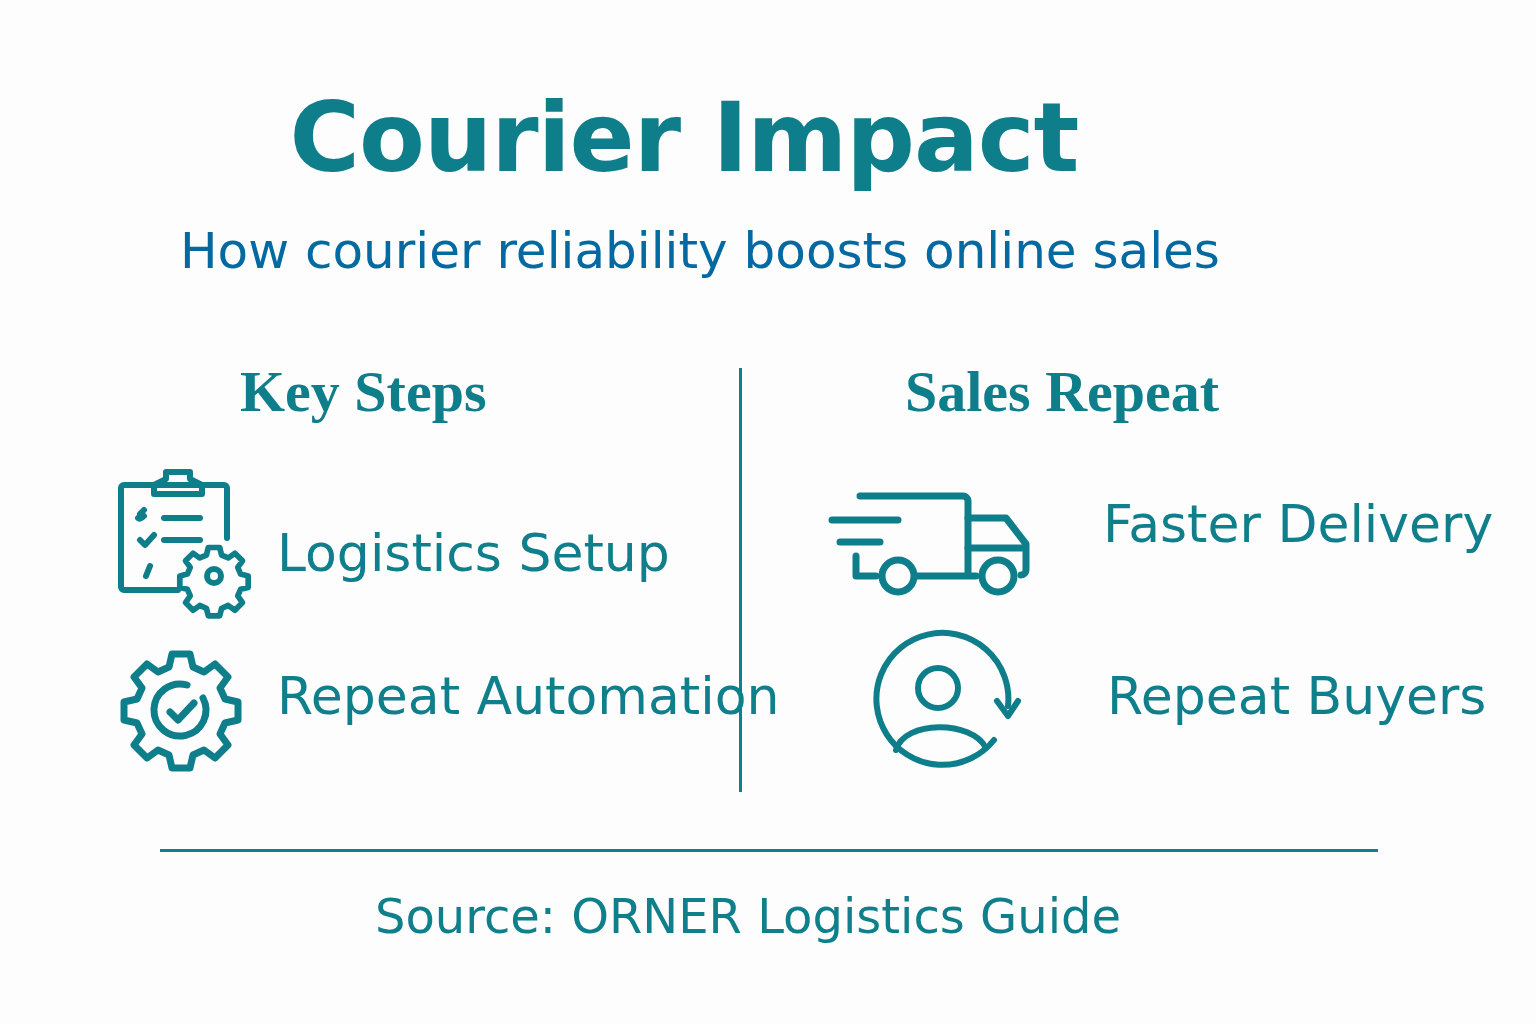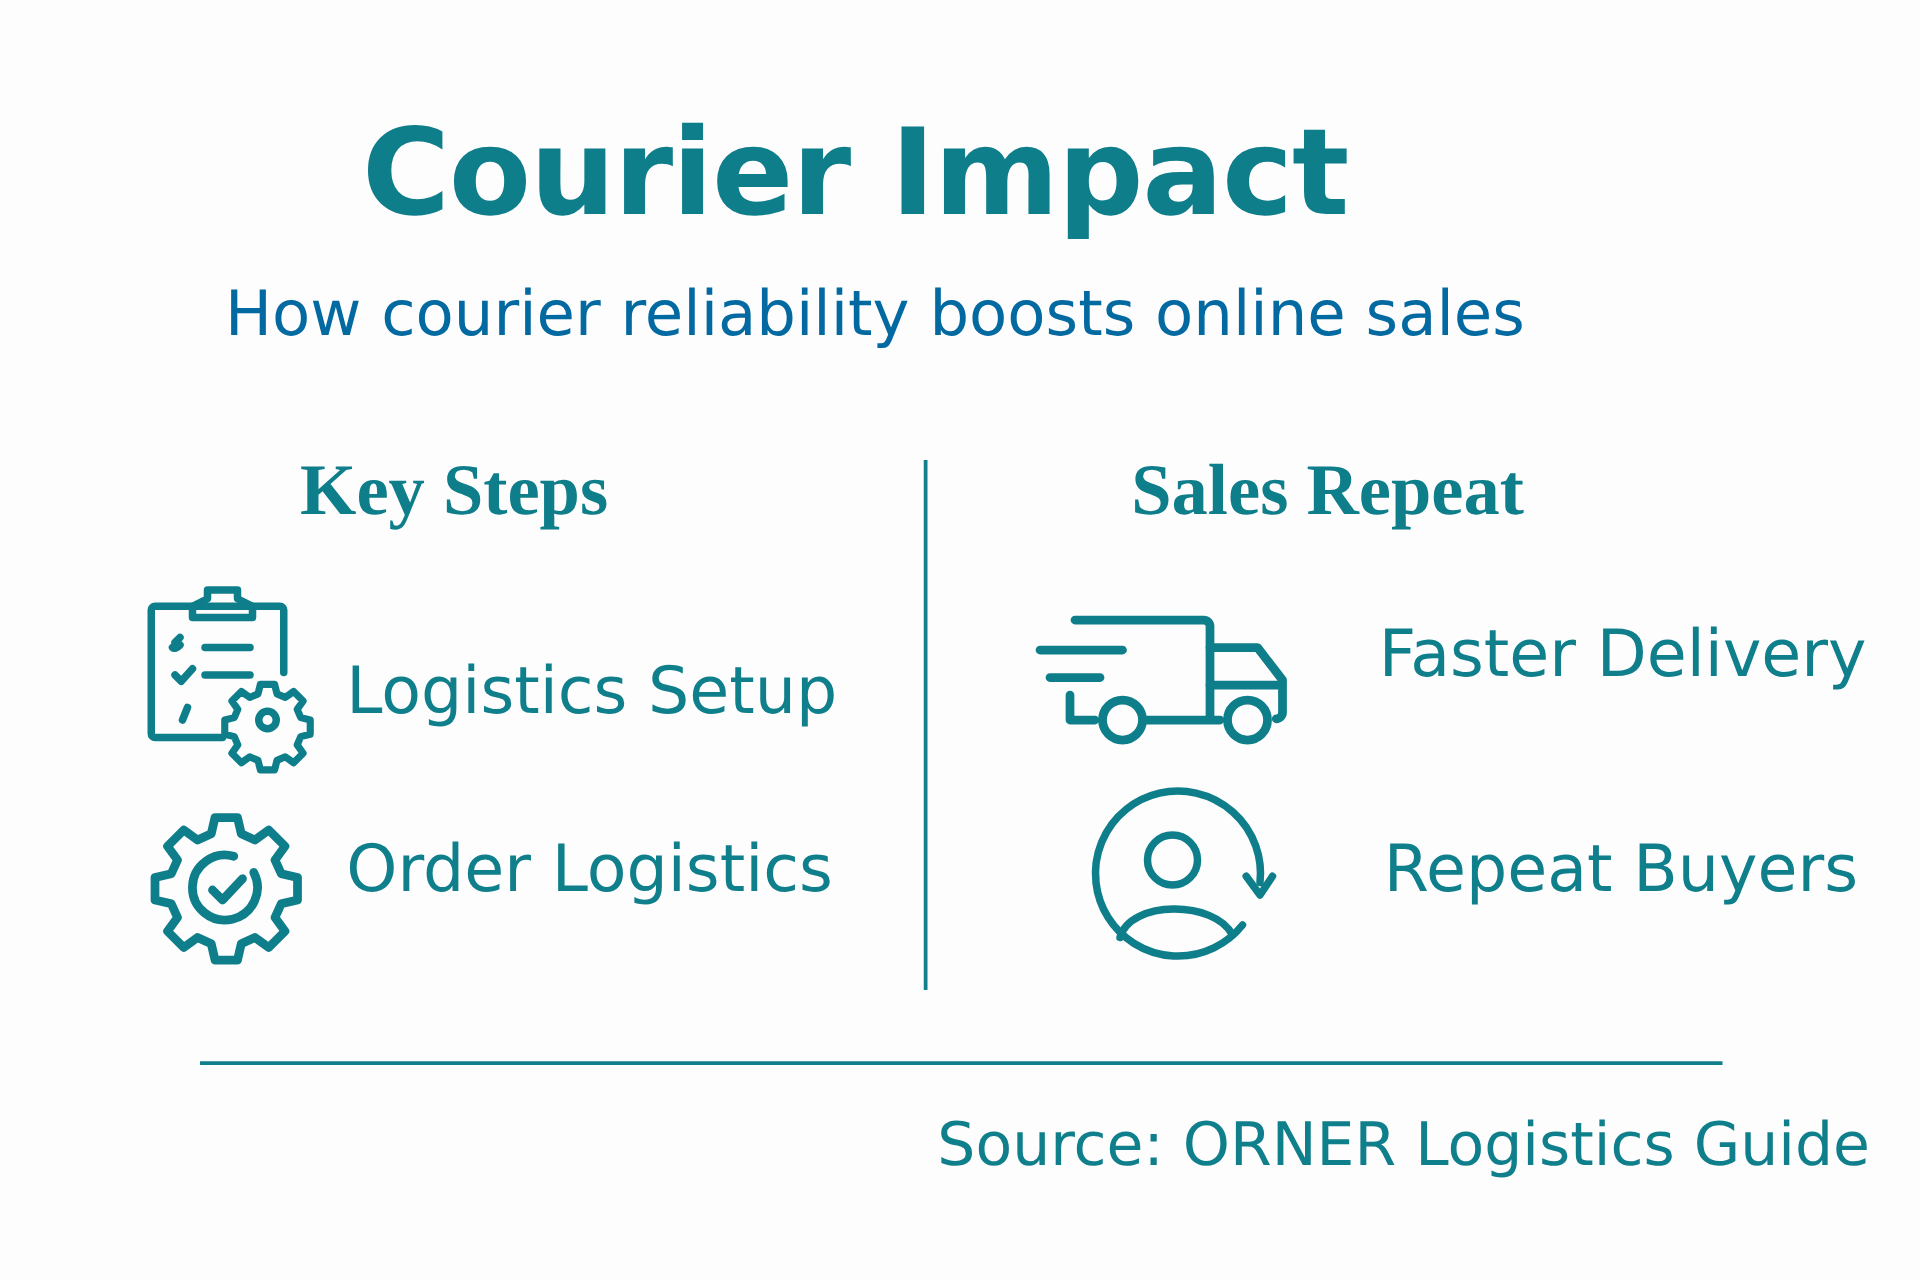--- a/index.html
+++ b/index.html
@@ -27,21 +27,21 @@
     position: absolute; left: 739px; top: 368px; width: 3px; height: 424px; background: #127f8c;
   }
   .item { position: absolute; display: flex; align-items: center; }
   .item .icon { position: absolute; }
   .item .label { position: absolute; font-size: 52px; white-space: nowrap; color: #107f8c; }
   .hdivider {
     position: absolute; left: 160px; top: 849px; width: 1218px; height: 3px; background: #127f8c;
   }
   .source {
     position: absolute; left: 0; width: 1496px; top: 888px;
-    text-align: right; font-size: 48px; color: #107f8c;
+    text-align: center; font-size: 48px; color: #107f8c;
   }
   svg { overflow: visible; }
 </style>
 </head>
 <body>
 
 <div class="title">Courier Impact</div>
 <div class="subtitle">How courier reliability boosts online sales</div>
 
 <div class="section-head sh-left">Key Steps</div>
@@ -71,21 +71,21 @@
 <div class="item" style="left:0;top:0;">
   <span class="icon" style="left:117px;top:646px;">
     <svg width="130" height="130" viewBox="0 0 130 130" fill="none" stroke="#0f7e8b" stroke-width="7" stroke-linecap="round" stroke-linejoin="round">
       <g transform="translate(64,64)">
         <path d="M-9 -56 h18 l3 13 l11 5 l11 -8 l13 13 l-8 11 l5 11 l13 3 v18 l-13 3 l-5 11 l8 11 l-13 13 l-11 -8 l-11 5 l-3 13 h-18 l-3 -13 l-11 -5 l-11 8 l-13 -13 l8 -11 l-5 -11 l-13 -3 v-18 l13 -3 l5 -11 l-8 -11 l13 -13 l11 8 l11 -5 z"></path>
         <path d="M22 -12 A 26 26 0 1 1 6 -25"></path>
         <path d="M-11 2 l8 8 l16 -17"></path>
       </g>
     </svg>
   </span>
-  <span class="label" style="left:277px;top:666px;">Order Logistics</span>
+  <span class="label" style="left:277px;top:666px;">Repeat Automation</span>
 </div>
 
 <div class="item" style="left:0;top:0;">
   <span class="icon" style="left:828px;top:490px;">
     <svg width="210" height="110" viewBox="0 0 210 110" fill="none" stroke="#0f7e8b" stroke-width="7" stroke-linecap="round" stroke-linejoin="round">
       <path d="M32 6 H135 a5 5 0 0 1 5 5 V84"></path>
       <path d="M140 28 H178 l20 26 V80 a5 5 0 0 1 -5 5"></path>
       <line x1="140" y1="58" x2="196" y2="58"></line>
       <line x1="4" y1="30" x2="70" y2="30"></line>
       <line x1="12" y1="52" x2="52" y2="52"></line>

